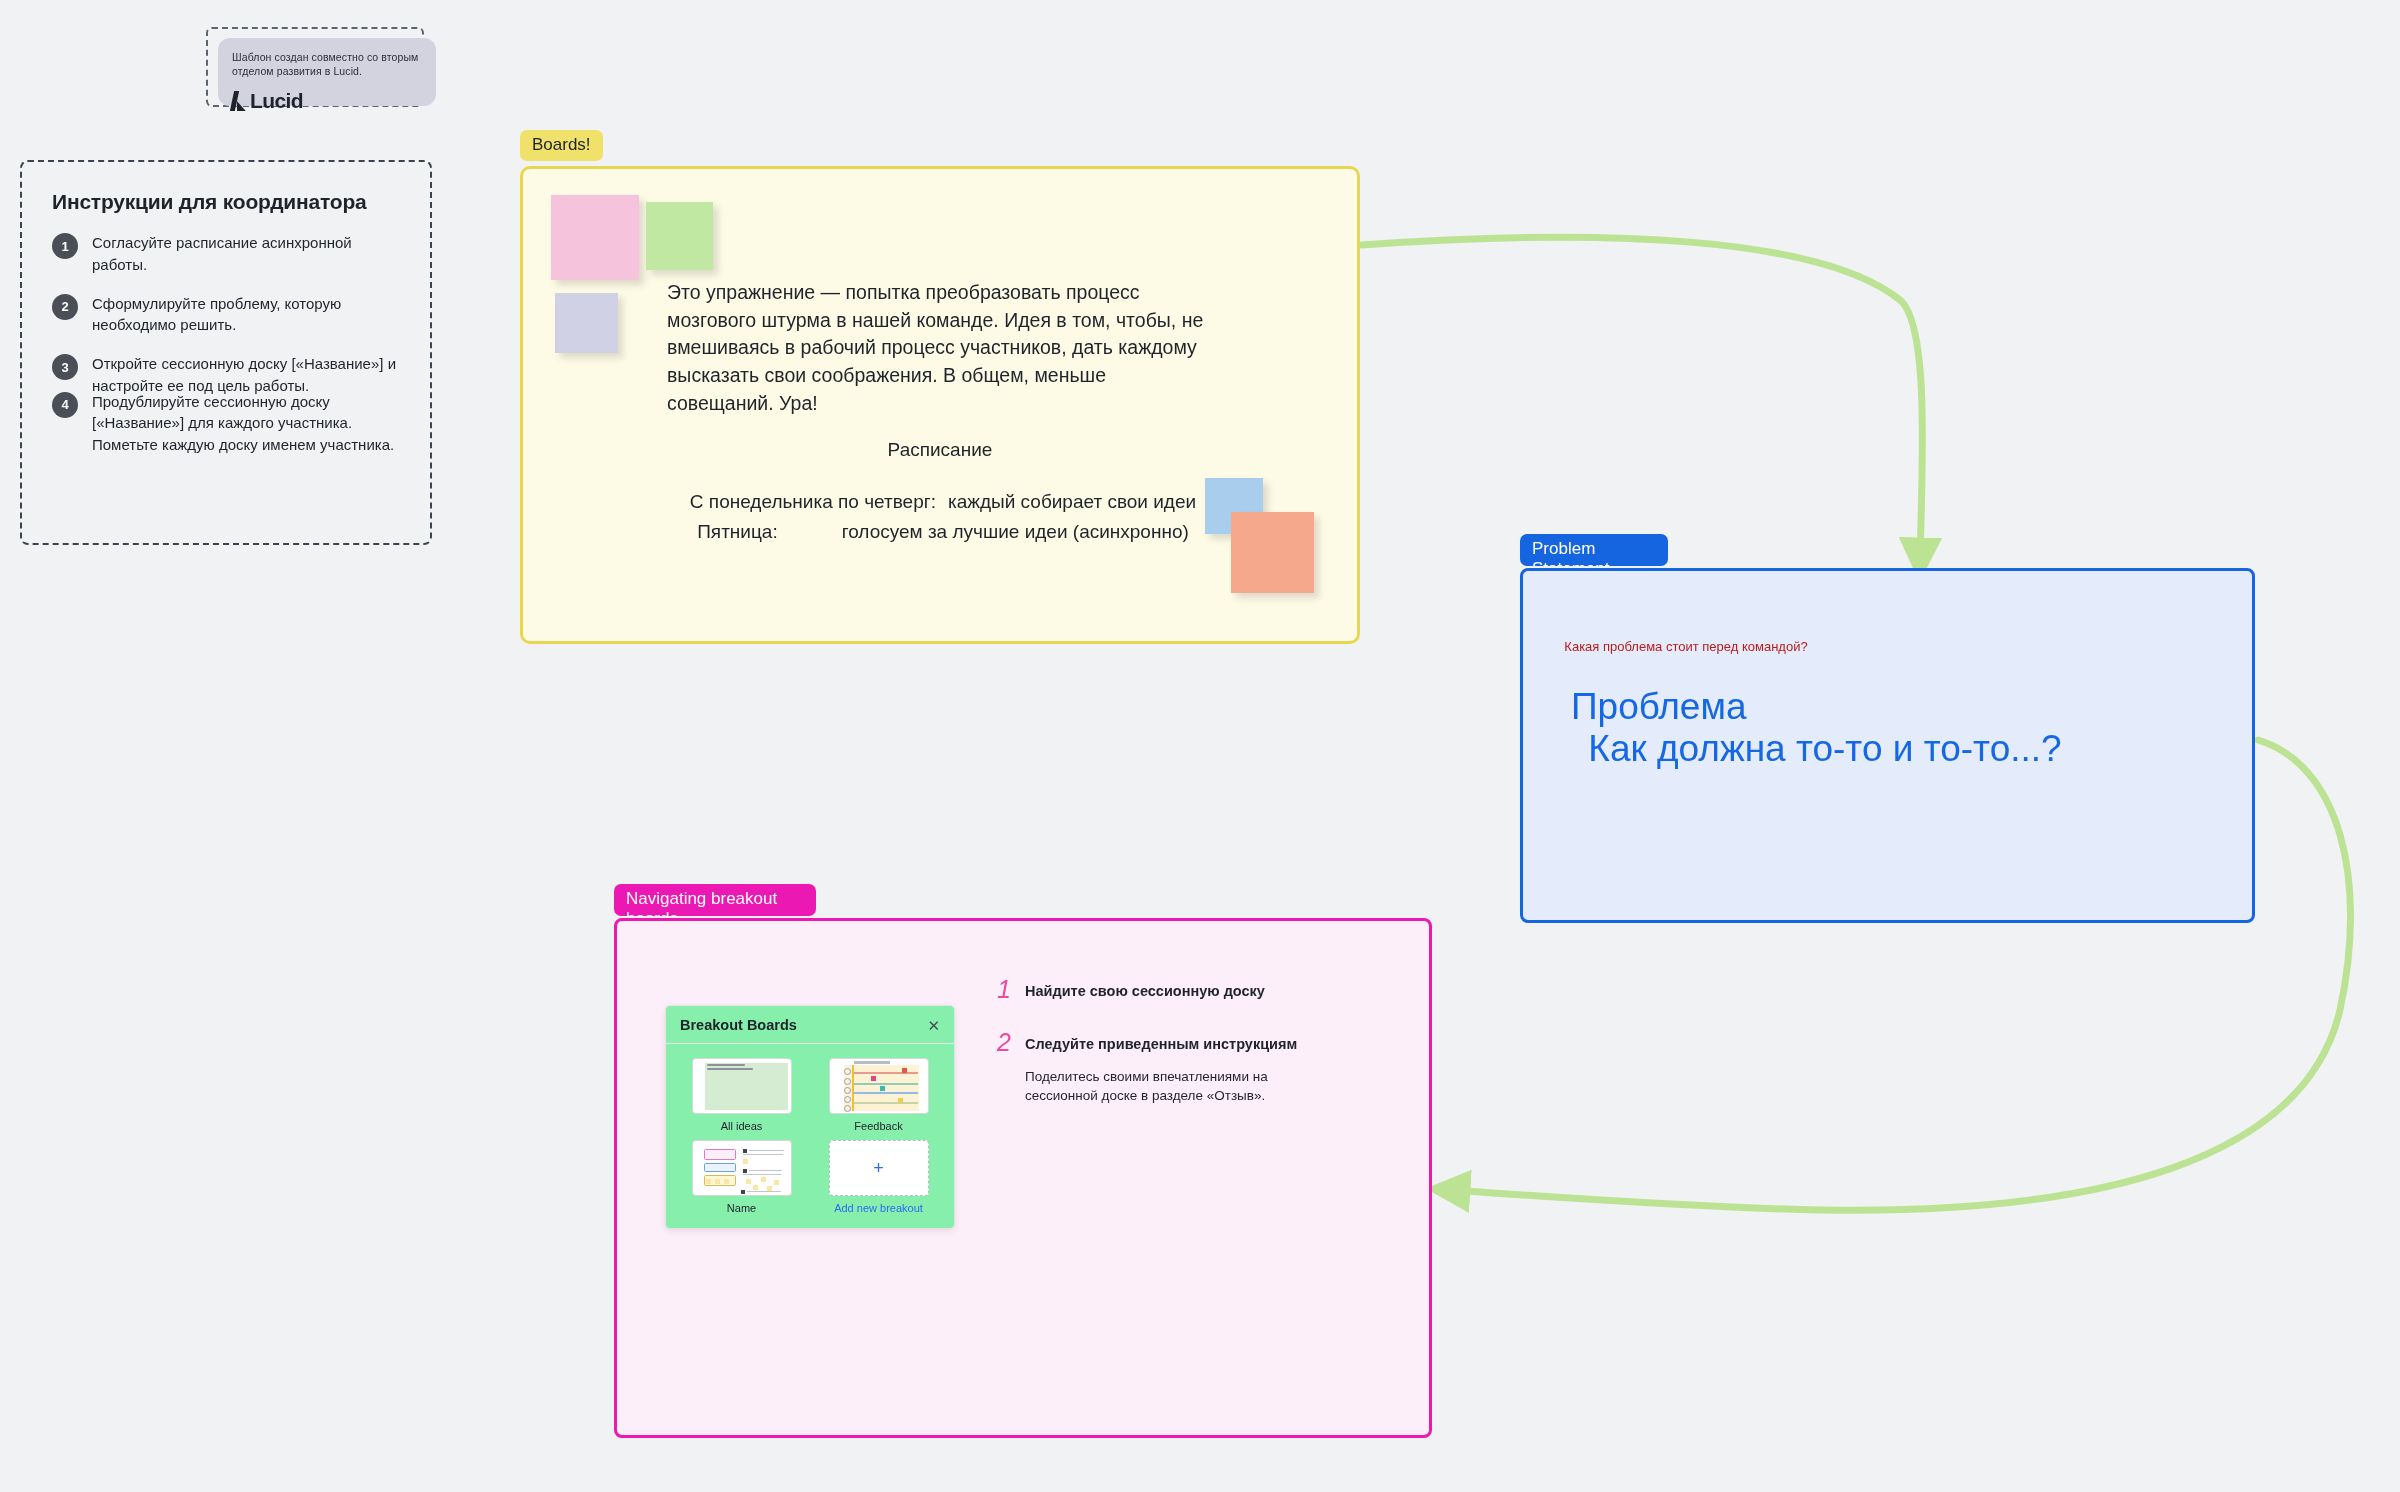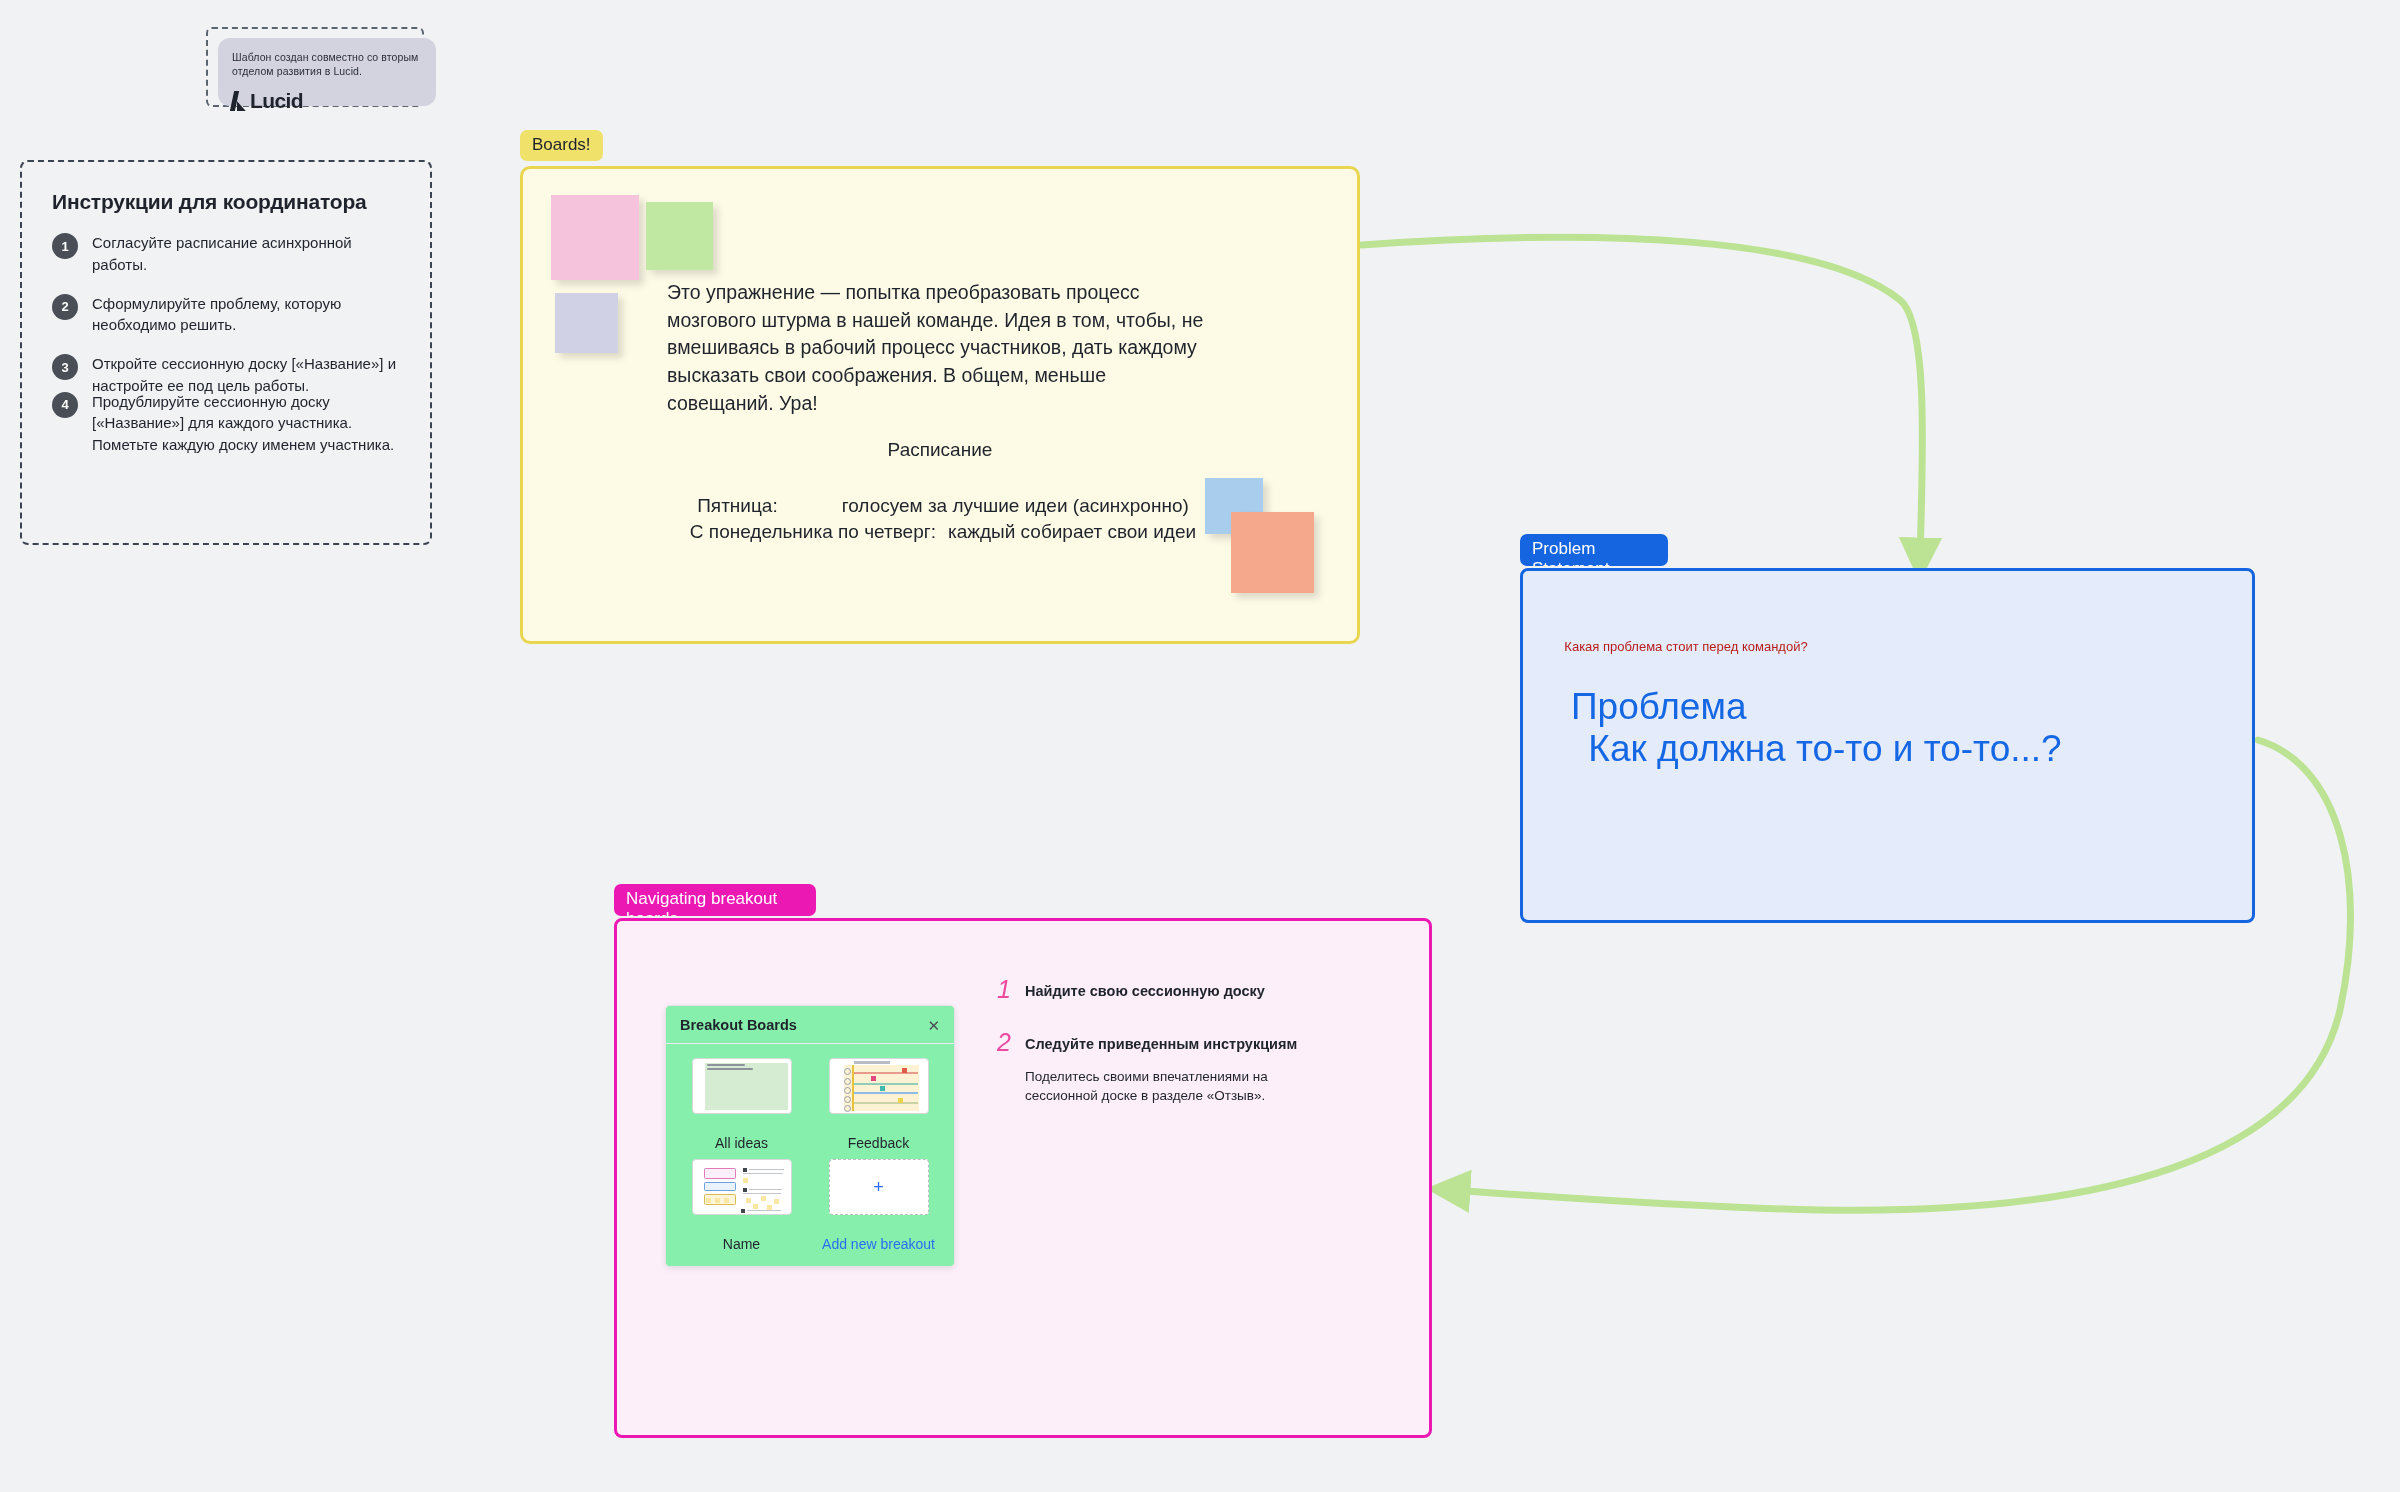--- a/index.html
+++ b/index.html
@@ -128,21 +128,21 @@
     display: grid; grid-template-columns: 1fr 1fr; gap: 8px 14px;
     padding: 14px 14px 0 14px;
   }
   .bb-cell { display: flex; flex-direction: column; align-items: center; }
   .bb-thumb {
     width: 100px; height: 56px; border: 1px solid #d6d8dc; border-radius: 4px;
     background: #fff; position: relative; overflow: hidden;
   }
   .bb-thumb.dashed { border: 1px dashed #b9bcc2; display: flex; align-items: center; justify-content: center; }
   .bb-plus { font-size: 18px; color: #2a6df4; line-height: 1; }
-  .bb-cap { margin-top: 21px; font-size: 14px; color: #1f232b; }
+  .bb-cap { margin-top: 6px; font-size: 11px; color: #1f232b; }
   .bb-cap.link { color: #2a6df4; }
 
   
   .t1-fill { position: absolute; left: 12px; top: 4px; right: 3px; bottom: 3px; background: #d6ecd2; }
   .t1-line { position: absolute; left: 14px; height: 1.5px; background: #9aa0aa; border-radius: 1px; }
 
   
   .t2-fill { position: absolute; left: 14px; top: 6px; right: 9px; bottom: 2px; background: #fdf2d4; }
   .t2-vline { position: absolute; left: 22px; top: 6px; bottom: 2px; width: 2px; background: #e8c23b; }
   .t2-h { position: absolute; left: 24px; right: 10px; height: 1.6px; }
@@ -218,27 +218,27 @@
     <div class="note" style="left:123px; top:33px; width:67px; height:68px; background:#c0e8a2;"></div>
     <div class="note" style="left:32px; top:124px; width:63px; height:60px; background:#d0d1e4;"></div>
     <div class="note" style="left:682px; top:309px; width:58px; height:56px; background:#a8cded;"></div>
     <div class="note" style="left:708px; top:343px; width:83px; height:81px; background:#f5a88c;"></div>
 
     <div class="welcome-body">Это упражнение — попытка преобразовать процесс мозгового штурма в нашей команде. Идея в том, чтобы, не вмешиваясь в рабочий процесс участников, дать каждому высказать свои соображения. В общем, меньше совещаний. Ура!</div>
 
     <div class="welcome-sched-title">Расписание</div>
 
     <div class="welcome-sched-rows">
+      <div class="sched-row">
+        <span class="sched-day">С понедельника по четверг:</span>
+        <span class="sched-what">каждый собирает свои идеи</span>
+      </div>
       <div class="sched-row" style="margin-top:4px">
         <span class="sched-day">Пятница:</span>
         <span class="sched-what" style="margin-left:64px">голосуем за лучшие идеи (асинхронно)</span>
-      </div>
-      <div class="sched-row">
-        <span class="sched-day">С понедельника по четверг:</span>
-        <span class="sched-what">каждый собирает свои идеи</span>
       </div>
     </div>
   </div>
 
   <div class="tab-label problem-tab">Problem Statement</div>
   <div class="problem-card">
     <div class="problem-q">Какая проблема стоит перед командой?</div>
     <div class="problem-head">
       <span class="l1">Проблема</span>
       <span>Как должна то-то и то-то...?</span>

